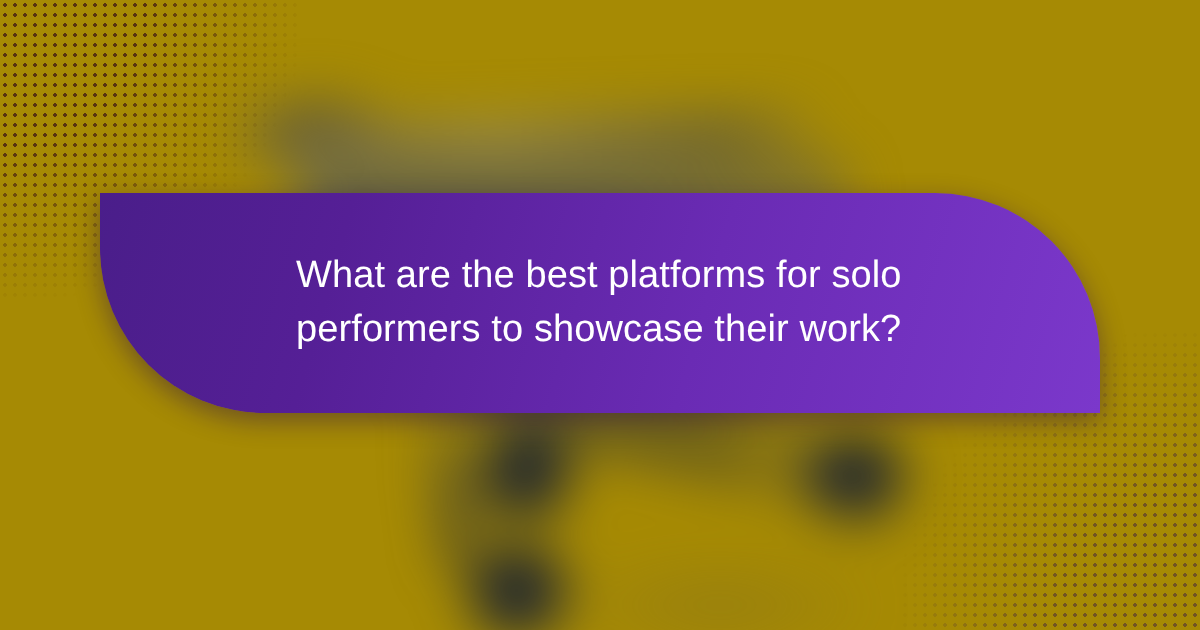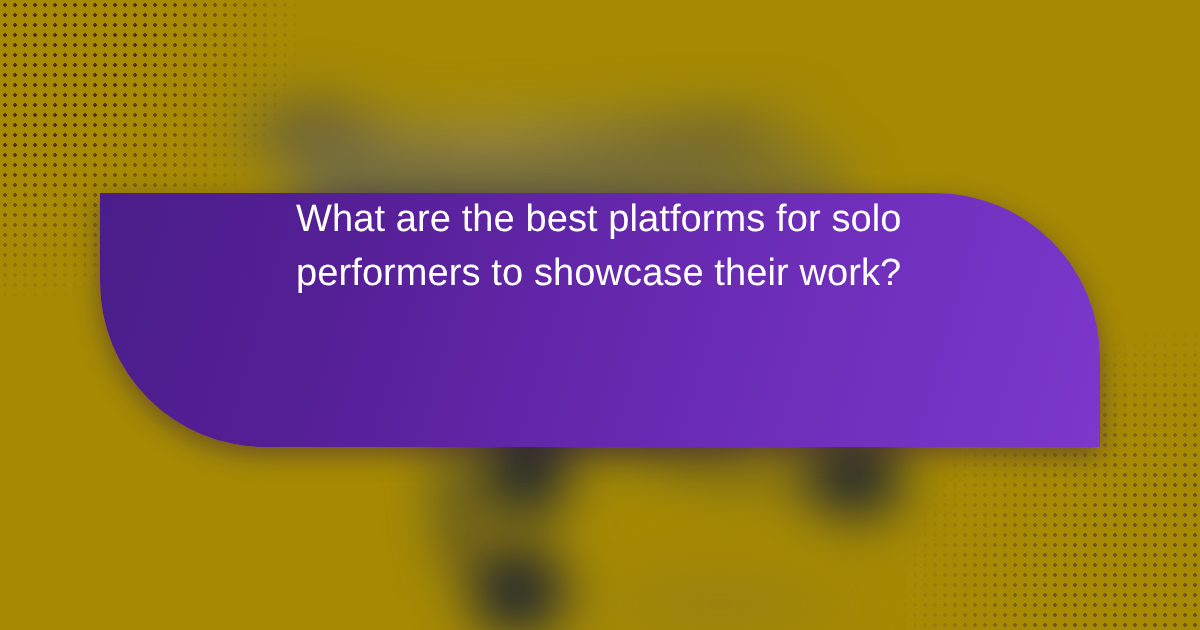--- a/index.html
+++ b/index.html
@@ -138,25 +138,26 @@
     -webkit-mask-image: radial-gradient(circle at 100% 100%, #000 0%, #000 34%, rgba(0,0,0,0.55) 52%, rgba(0,0,0,0) 72%);
     mask-image: radial-gradient(circle at 100% 100%, #000 0%, #000 34%, rgba(0,0,0,0.55) 52%, rgba(0,0,0,0) 72%);
   }
 
   
   .banner {
     position: absolute;
     left: 100px;
     top: 193px;
     width: 1000px;
-    height: 254px;
+    height: 220px;
     background: linear-gradient(106deg, #4a1e8a 0%, #551f96 24%, #6a2bb4 60%, #7b38cb 100%);
     border-radius: 0 165px 0 165px;
     box-shadow: 0 8px 26px rgba(40,15,70,0.45);
     display: flex;
+    align-items: center;
   }
   .banner-text {
     color: #ffffff;
     font-size: 38px;
     line-height: 1.42;
     font-weight: 400;
     letter-spacing: 0.1px;
     padding-left: 196px;
     padding-right: 120px;
     max-width: 640px;

